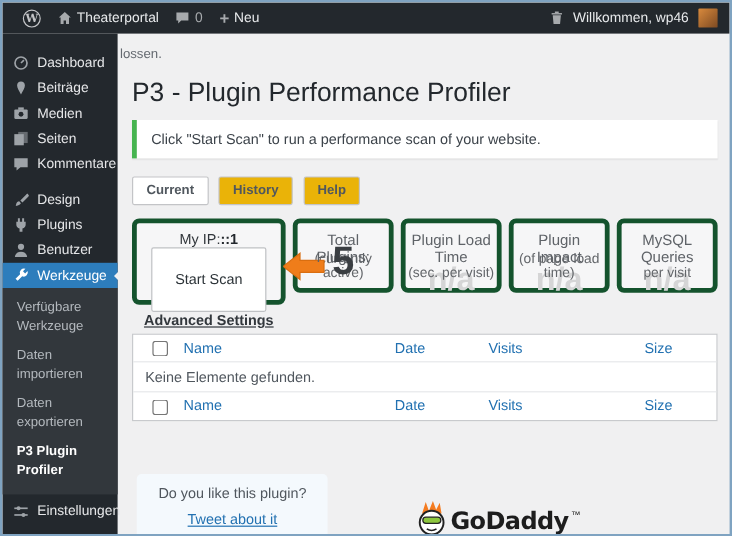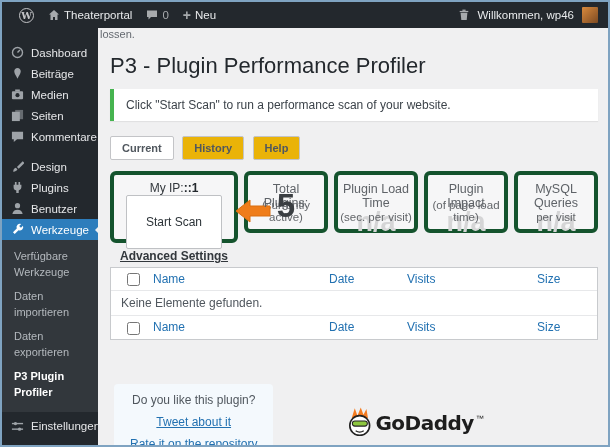--- a/index.html
+++ b/index.html
@@ -31,21 +31,21 @@
   .menu-item.sep{margin-top:9px;}
   .menu-item.active{background:#2d7dbc;color:#fff;}
   .menu-item.active .icon{color:#fff;}
   .menu-item.active::after{content:"";position:absolute;right:-1px;top:50%;transform:translateY(-50%);
     border:4px solid transparent;border-right-color:#f0f0f1;}
   .submenu{background:#32373c;padding:5px 0 7px;}
   .submenu-item{padding:4px 10px 4px 12px;color:#b4b9be;font-size:11px;cursor:pointer;line-height:1.45;}
   .submenu-item.current{color:#fff;font-weight:bold;}
   
   .content{flex:1;min-width:0;position:relative;overflow:hidden;}
-  .clipped{font-size:11px;color:#646970;padding:0 0 0 2px;}
+  .clipped{font-size:11px;color:#646970;padding:11px 0 0 2px;}
   h1.page-title{font-size:22px;font-weight:400;color:#23282d;margin:13px 10px 10px 12px;}
   .notice{margin:0 10px 0 12px;background:#fff;border-left:4px solid #46b450;
     box-shadow:0 1px 1px rgba(0,0,0,.06);padding:9px 12px;font-size:12px;color:#3c434a;}
   .tabs{margin:15px 0 0 12px;}
   .tab{display:inline-block;padding:5px 11px;border:1px solid #c3c4c7;background:#eab308;
     margin-right:4px;font-size:11px;font-weight:bold;color:#50575e;border-radius:2px;cursor:pointer;}
   .tab.active{background:#fff;}
   
   .metrics{display:flex;gap:6px;margin:11px 10px 0 12px;align-items:flex-start;}
   .box{border:4px solid #14532d;border-radius:6px;background:#f6f6f7;text-align:center;position:relative;}

